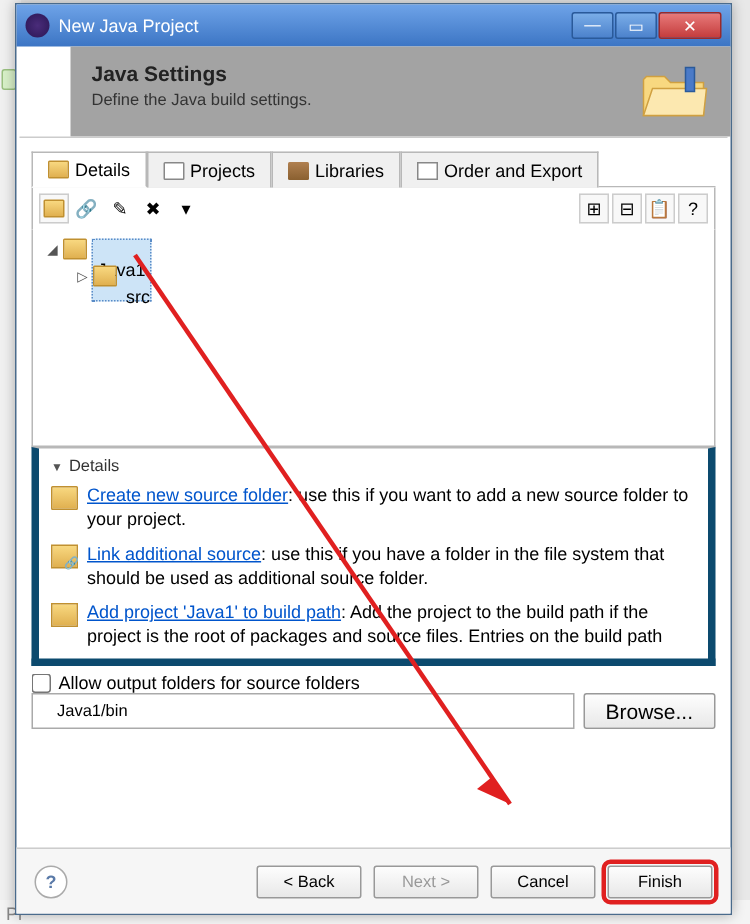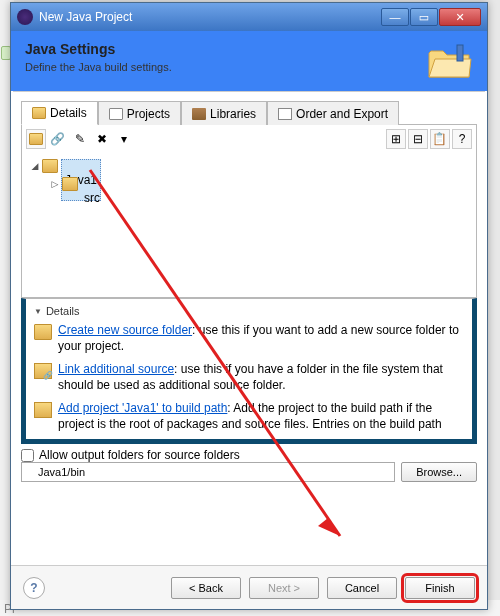--- a/index.html
+++ b/index.html
@@ -5,21 +5,21 @@
 * { box-sizing: border-box; margin: 0; padding: 0; font-family: "Segoe UI", Tahoma, sans-serif; font-size: 12px; }
 body { background: #e8e8e8; width: 500px; height: 616px; position: relative; overflow: hidden; }
 .window { position: absolute; left: 10px; top: 2px; width: 478px; height: 608px; background: #fff; border: 1px solid #4a6b8c; box-shadow: 0 0 8px rgba(0,0,0,.3); }
 .titlebar { height: 28px; background: linear-gradient(#6ea3e8, #3c75c4); display: flex; align-items: center; padding: 0 6px; color: #fff; }
 .titlebar .eclipse-icon { width: 16px; height: 16px; background: radial-gradient(#4a2c7a, #2a1654); border-radius: 50%; margin-right: 6px; }
 .titlebar .ttl { flex: 1; font-size: 12px; }
 .win-btns { display: flex; gap: 1px; }
 .win-btn { width: 28px; height: 18px; display: flex; align-items: center; justify-content: center; color: #fff; font-size: 11px; }
 .win-btn.min, .win-btn.max { background: linear-gradient(#7aade8, #4c82cc); border: 1px solid #2a5a9a; border-radius: 2px; }
 .win-btn.close { background: linear-gradient(#e87a7a, #c43c3c); border: 1px solid #9a2a2a; border-radius: 2px; width: 42px; }
-.header { padding: 10px 14px; background: #3b82f6; display: flex; }
+.header { padding: 10px 14px; background: #a3a3a3; display: flex; margin-left: 36px; }
 .header-text { flex: 1; }
 .header h1 { font-size: 14px; font-weight: bold; color: #222; margin-bottom: 4px; }
 .header p { font-size: 11px; color: #333; }
 .folder-icon { width: 48px; height: 40px; position: relative; }
 .folder-icon svg { width: 48px; height: 40px; }
 .sep { height: 1px; background: #ccc; margin: 0 2px; }
 .tab-area { margin: 8px 10px 0 10px; }
 .tabs { display: flex; border-bottom: 1px solid #b8b8b8; }
 .tab { padding: 4px 10px; border: 1px solid #b8b8b8; border-bottom: none; background: #f0f0f0; display: flex; align-items: center; gap: 4px; font-size: 11px; position: relative; top: 1px; }
 .tab.active { background: #fff; border-bottom: 1px solid #fff; }
@@ -42,21 +42,21 @@
 .details-hd::before { content: "▼"; font-size: 8px; margin-right: 4px; color: #555; }
 .det-item { display: flex; gap: 6px; margin-bottom: 8px; font-size: 11px; }
 .det-ic { width: 18px; height: 16px; flex-shrink: 0; margin-top: 1px; }
 .det-text { flex: 1; line-height: 1.3; }
 .det-text a { color: #0055cc; text-decoration: underline; }
 .check-row { display: flex; align-items: center; gap: 5px; margin: 4px 10px 0 10px; font-size: 11px; }
 .check-row input { width: 13px; height: 13px; }
 .out-lbl { margin: 10px 12px 4px 12px; font-size: 11px; }
 .out-row { display: flex; gap: 6px; margin: 0 10px 10px 10px; }
 .out-input { flex: 1; border: 1px solid #aaa; padding: 3px 16px; font-size: 11px; background: #fff; }
-.browse-btn { padding: 3px 14px; border: 1px solid #999; background: linear-gradient(#fdfdfd, #e8e8e8); font-size: 11px; border-radius: 2px; }
+.browse-btn { padding: 3px 14px; border: 1px solid #999; background: linear-gradient(#fdfdfd, #e8e8e8); font-size: 14px; border-radius: 2px; }
 .footer { position: absolute; bottom: 0; left: 0; right: 0; height: 44px; border-top: 1px solid #ccc; display: flex; align-items: center; padding: 0 12px; gap: 8px; background: #f6f6f6; }
 .help-btn { width: 22px; height: 22px; border: 1px solid #aaa; border-radius: 50%; display: flex; align-items: center; justify-content: center; color: #5a7aa8; font-weight: bold; background: #fff; }
 .footer-sp { flex: 1; }
 .btn { min-width: 70px; padding: 4px 14px; border: 1px solid #999; background: linear-gradient(#fdfdfd, #e8e8e8); font-size: 11px; border-radius: 2px; }
 .btn.disabled { color: #999; }
 .btn.highlight { outline: 3px solid #e02020; outline-offset: 1px; }
 .arrow-overlay { position: absolute; left: 60px; top: 160px; width: 320px; height: 400px; pointer-events: none; }
 .bg-left { position: absolute; left: 0; top: 0; width: 14px; height: 616px; background: #f0f0f0; }
 .bg-left .ref { position: absolute; top: 46px; left: 1px; width: 10px; height: 14px; border: 1px solid #9ac080; background: #d8f0c8; border-radius: 2px; }
 .bg-bot { position: absolute; left: 0; bottom: 0; width: 500px; height: 16px; background: #f4f4f4; font-size: 10px; color: #888; padding: 2px 4px; }

